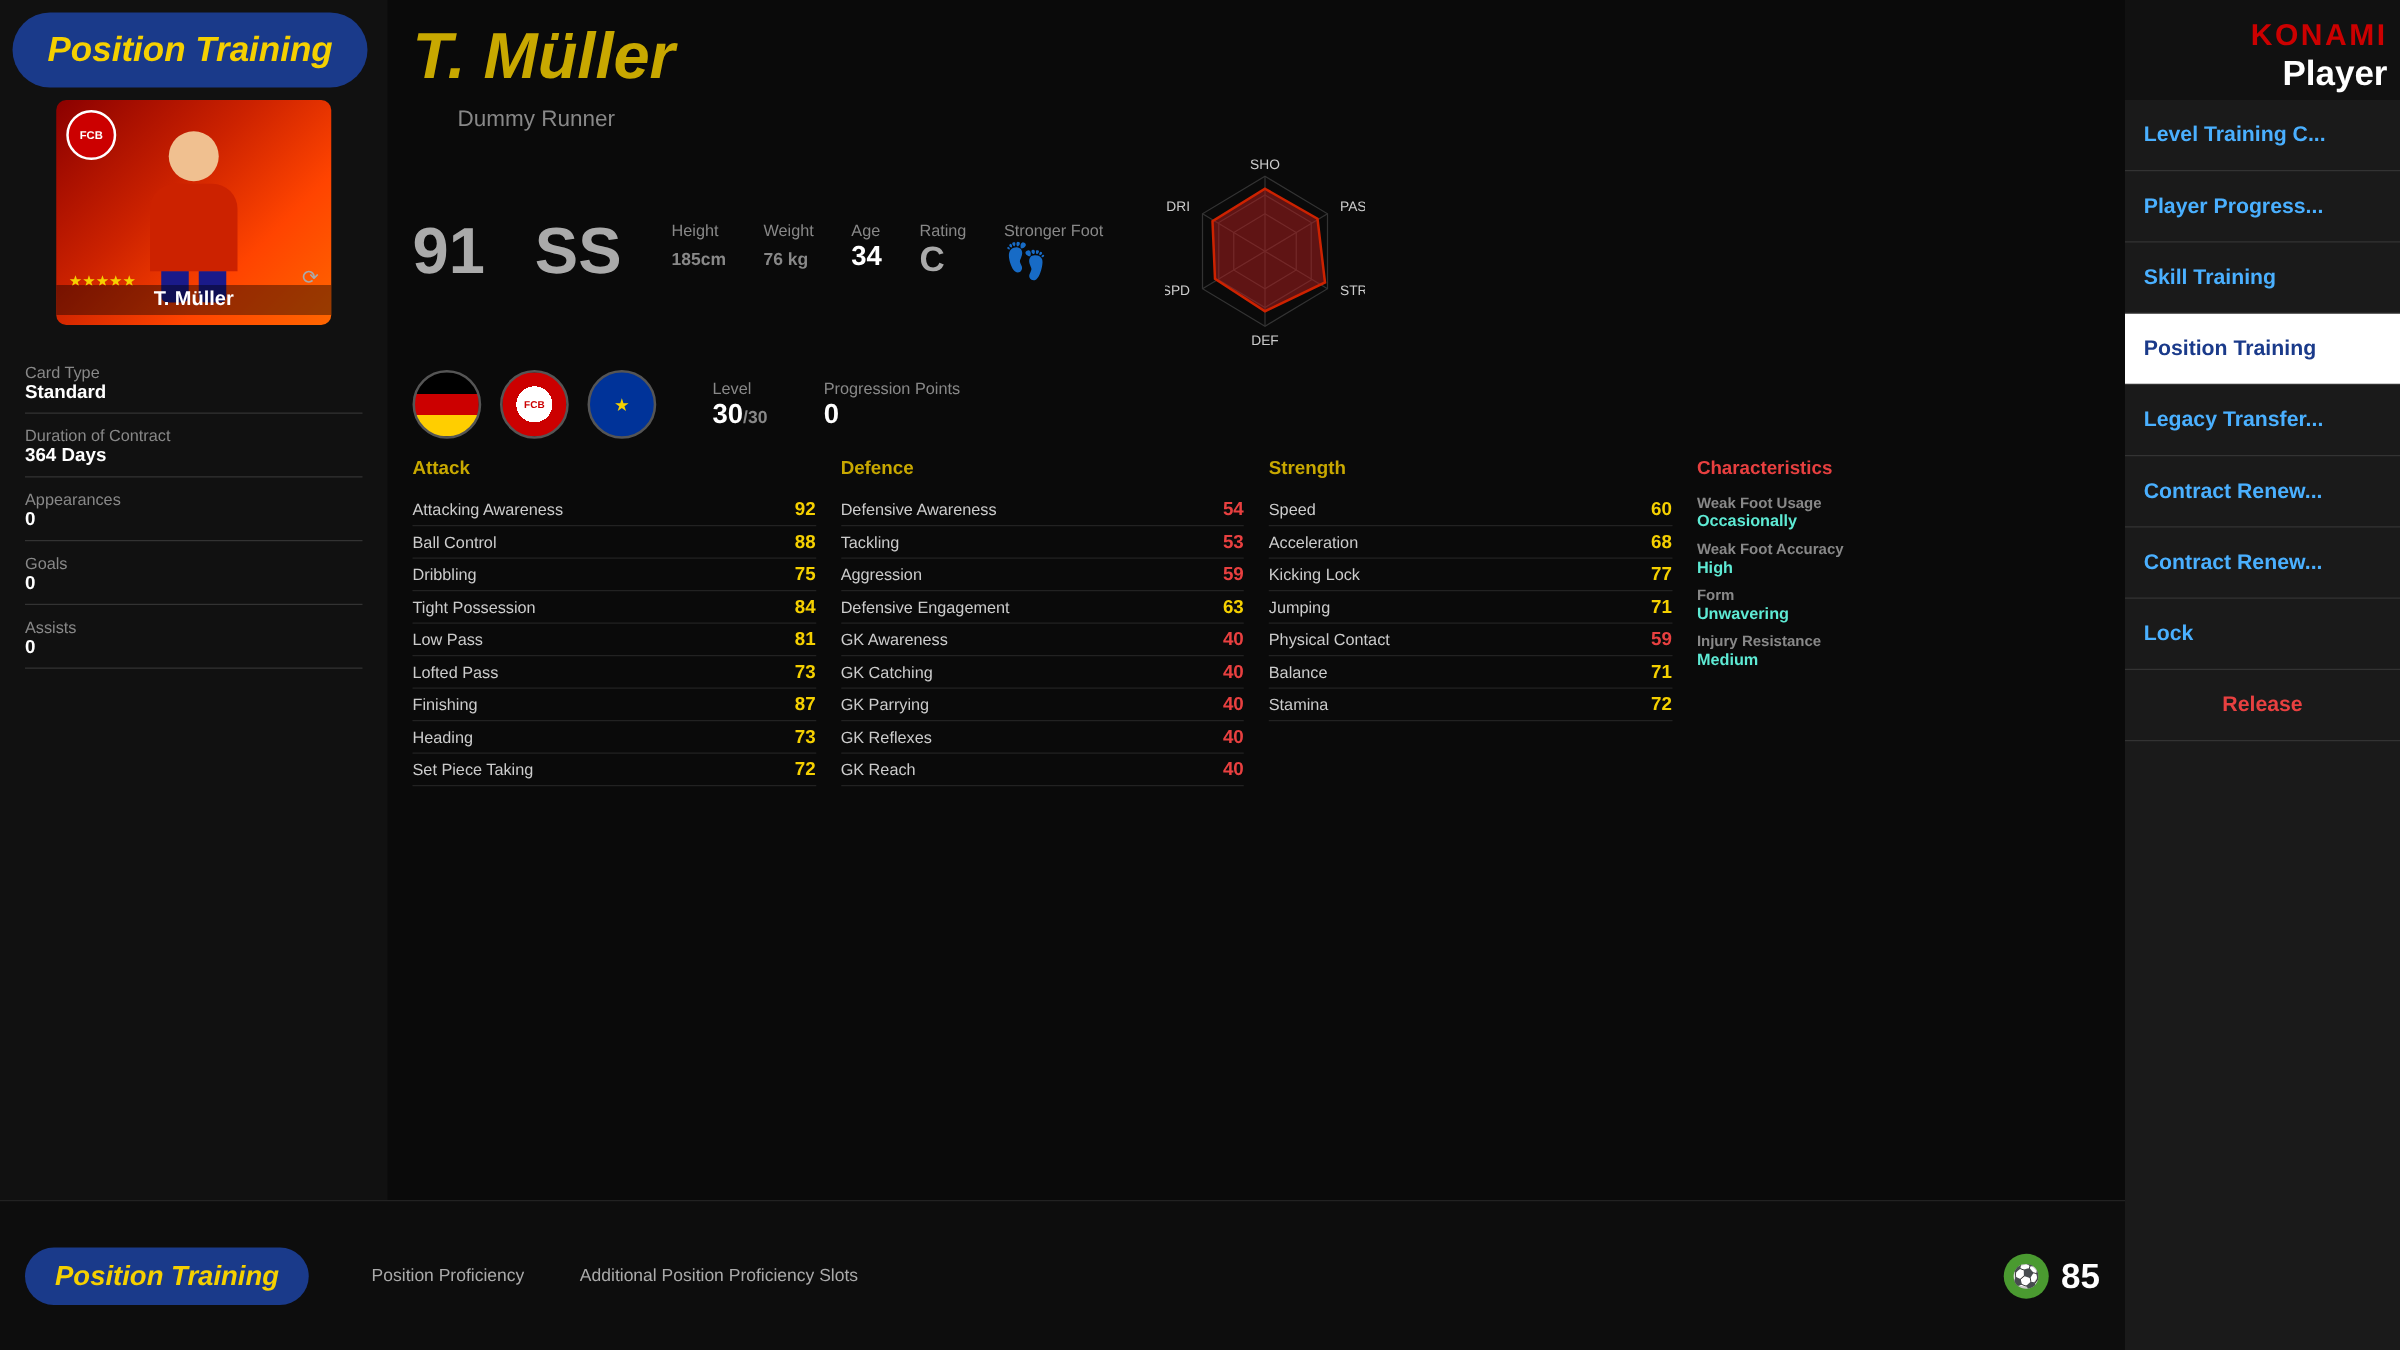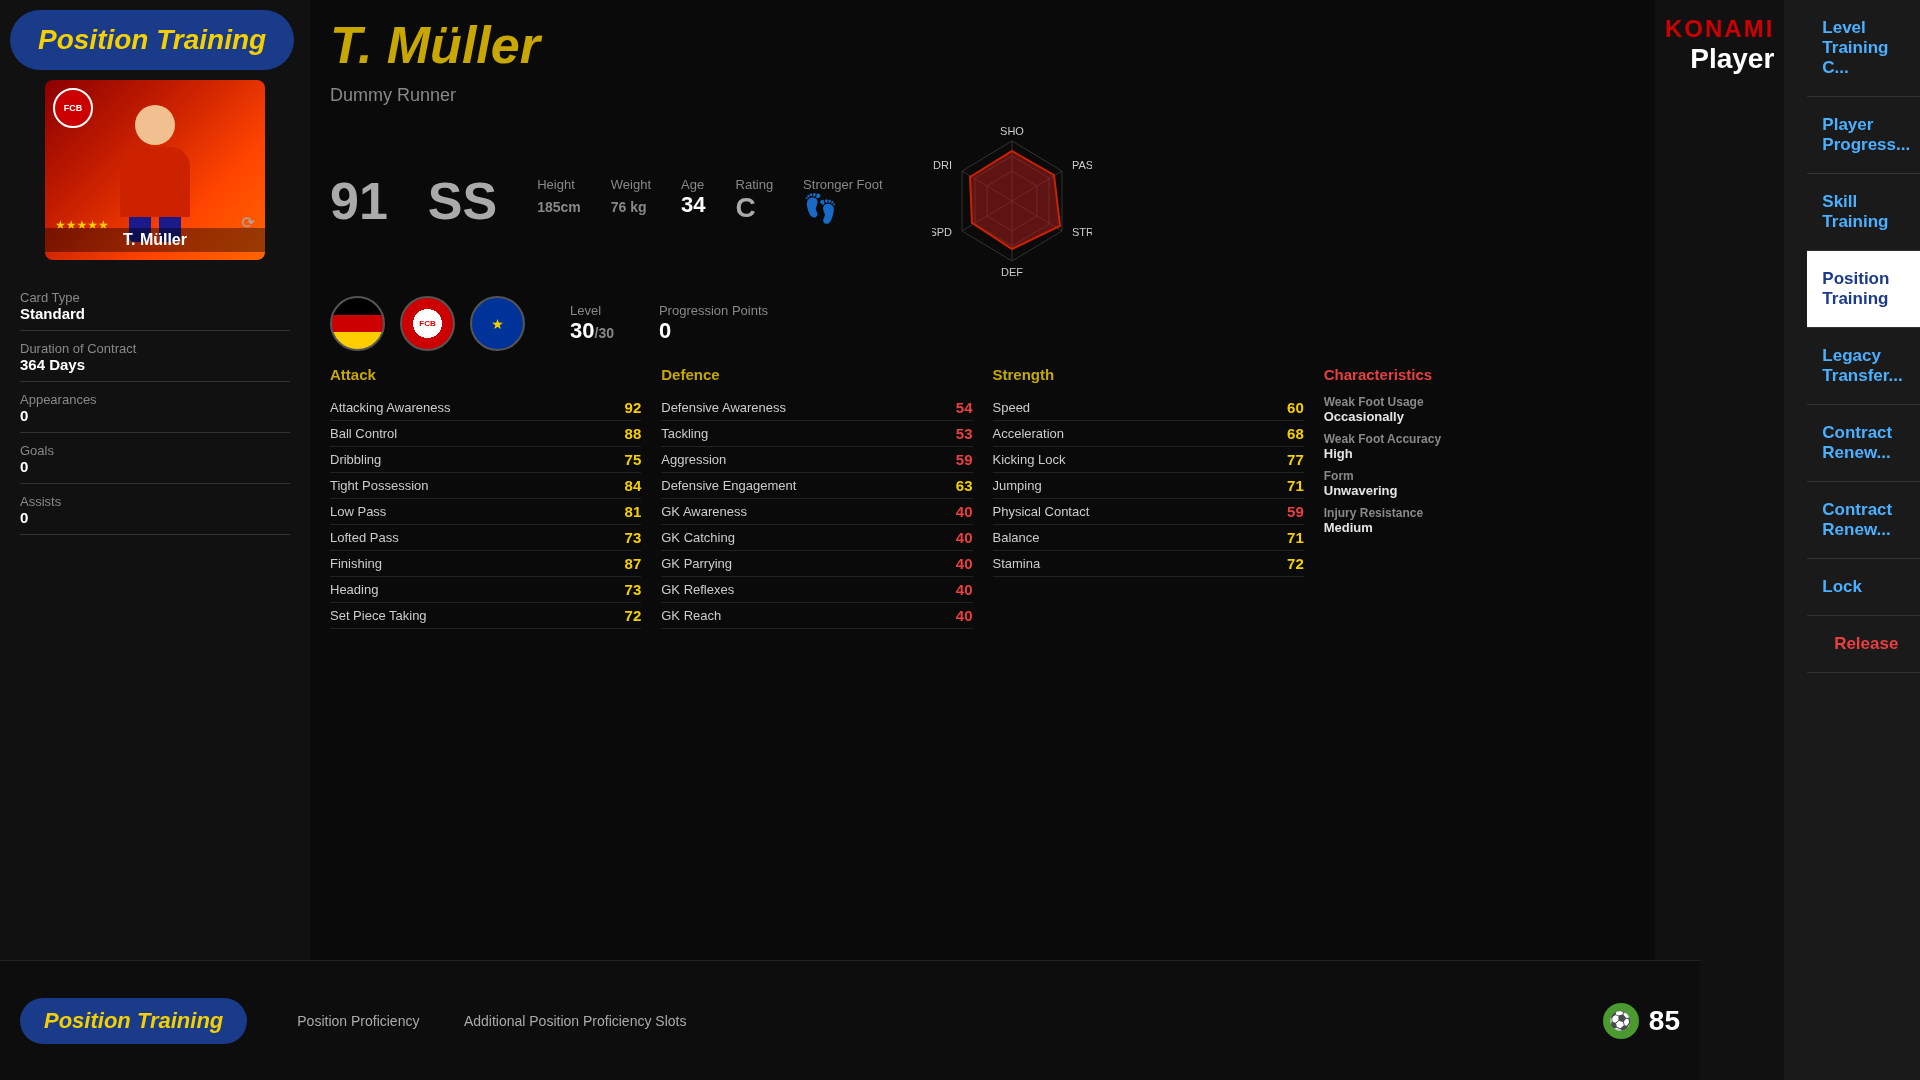--- a/index.html
+++ b/index.html
@@ -199,30 +199,29 @@
     .stat-value {
       font-size: 15px;
       font-weight: bold;
     }
     .stat-high { color: #f5d000; }
     .stat-mid { color: #f5d000; }
     .stat-low { color: #e84040; }
     .stat-very-low { color: #e84040; }
 
     .char-label { color: #888; font-size: 12px; font-weight: bold; }
-    .char-value { color: #e5e5e5; font-size: 13px; font-weight: bold; margin-bottom: 6px; }
+    .char-value { color: #5eead4; font-size: 13px; font-weight: bold; margin-bottom: 6px; }
 
     
     .right-sidebar {
-      width: 265px;
+      width: 220px;
       background: #1a1a1a;
       display: flex;
-      flex-direction: row;
+      flex-direction: column;
       flex-shrink: 0;
-      gap: 23px;
     }
     .konami-header {
       background: #111;
       padding: 15px 10px 5px;
       text-align: right;
     }
     .konami-logo {
       color: #cc0000;
       font-size: 24px;
       font-weight: 900;
@@ -364,21 +363,21 @@
       <div class="info-label">Assists</div>
       <div class="info-value">0</div>
     </div>
   </div>
 
   <div class="center-panel">
 
     <div style="display:flex;align-items:baseline;gap:15px;margin-bottom:5px;">
       <div class="player-name">T. Müller</div>
     </div>
-    <div class="player-position-sub" style="margin-bottom:15px;">Dummy Runner</div>
+    <div class="player-position-sub" style="margin-bottom:15px;margin-left:36px;">Dummy Runner</div>
 
     <div style="display:flex;align-items:center;gap:40px;margin-bottom:15px;">
       <div class="big-stat">91</div>
       <div class="big-stat-ss">SS</div>
 
       <div class="stat-detail">
         <div class="stat-detail-item">
           <div class="stat-detail-label">Height</div>
           <div class="stat-detail-value">
             <span>185</span><span style="color:#888;font-size:14px;">cm</span>

